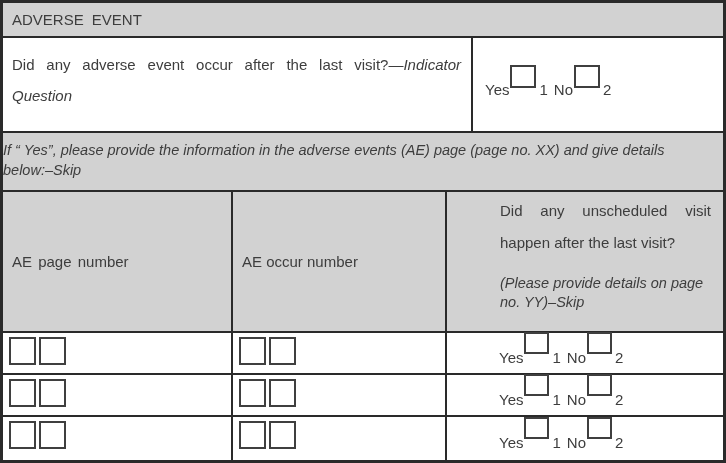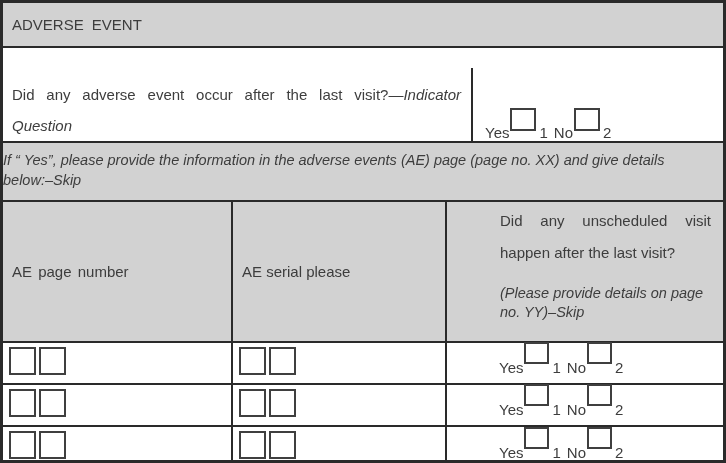--- a/index.html
+++ b/index.html
@@ -16,24 +16,24 @@
     box-sizing:border-box;
     border:3px solid var(--border-dark);
     font-family:"Liberation Sans","DejaVu Sans",sans-serif;
     color:var(--text);
     background:var(--white);
   }
   .row{display:flex;box-sizing:border-box;border-bottom:2px solid var(--border-dark);}
   .cell{box-sizing:border-box;}
 
   
-  .r1{height:45px;background:var(--fill-gray);align-items:center;padding-left:9px;font-size:15px;word-spacing:4px;}
+  .r1{height:35px;background:var(--fill-gray);align-items:center;padding-left:9px;font-size:15px;word-spacing:4px;}
 
   
-  .r2{height:95px;align-items:flex-end;}
+  .r2{height:95px;}
   .r2-left{
     width:470px;border-right:2px solid var(--border-dark);
     padding:11px 10px 0 9px;font-size:15px;line-height:31px;
     text-align:justify;
   }
   .r2-right{flex:1;display:flex;align-items:center;padding-left:12px;font-size:15px;}
 
   
   .r3{height:59px;background:var(--fill-gray);display:block;font-style:italic;
       font-size:14.5px;line-height:20px;padding:7px 8px 0 0;}
@@ -85,21 +85,21 @@
 
   <div class="row r3 cell">
     <span>If “ Yes”, please provide the information in the adverse events (AE) page (page no. XX) and give details below:–Skip</span>
   </div>
 
   <div class="row r4">
     <div class="cell c1">
       <span>AE page number</span>
     </div>
     <div class="cell c2">
-      <span>AE serial please</span>
+      <span>AE occur number</span>
     </div>
     <div class="cell c3">
       <div class="r4-q">Did any unscheduled visit happen after the last visit?</div>
       <div class="r4-note">(Please provide details on page no. YY)–Skip</div>
     </div>
   </div>
 
   <div class="row data-row">
     <div class="cell c1 digit-cell">
       <span class="cb digit-box"></span>

